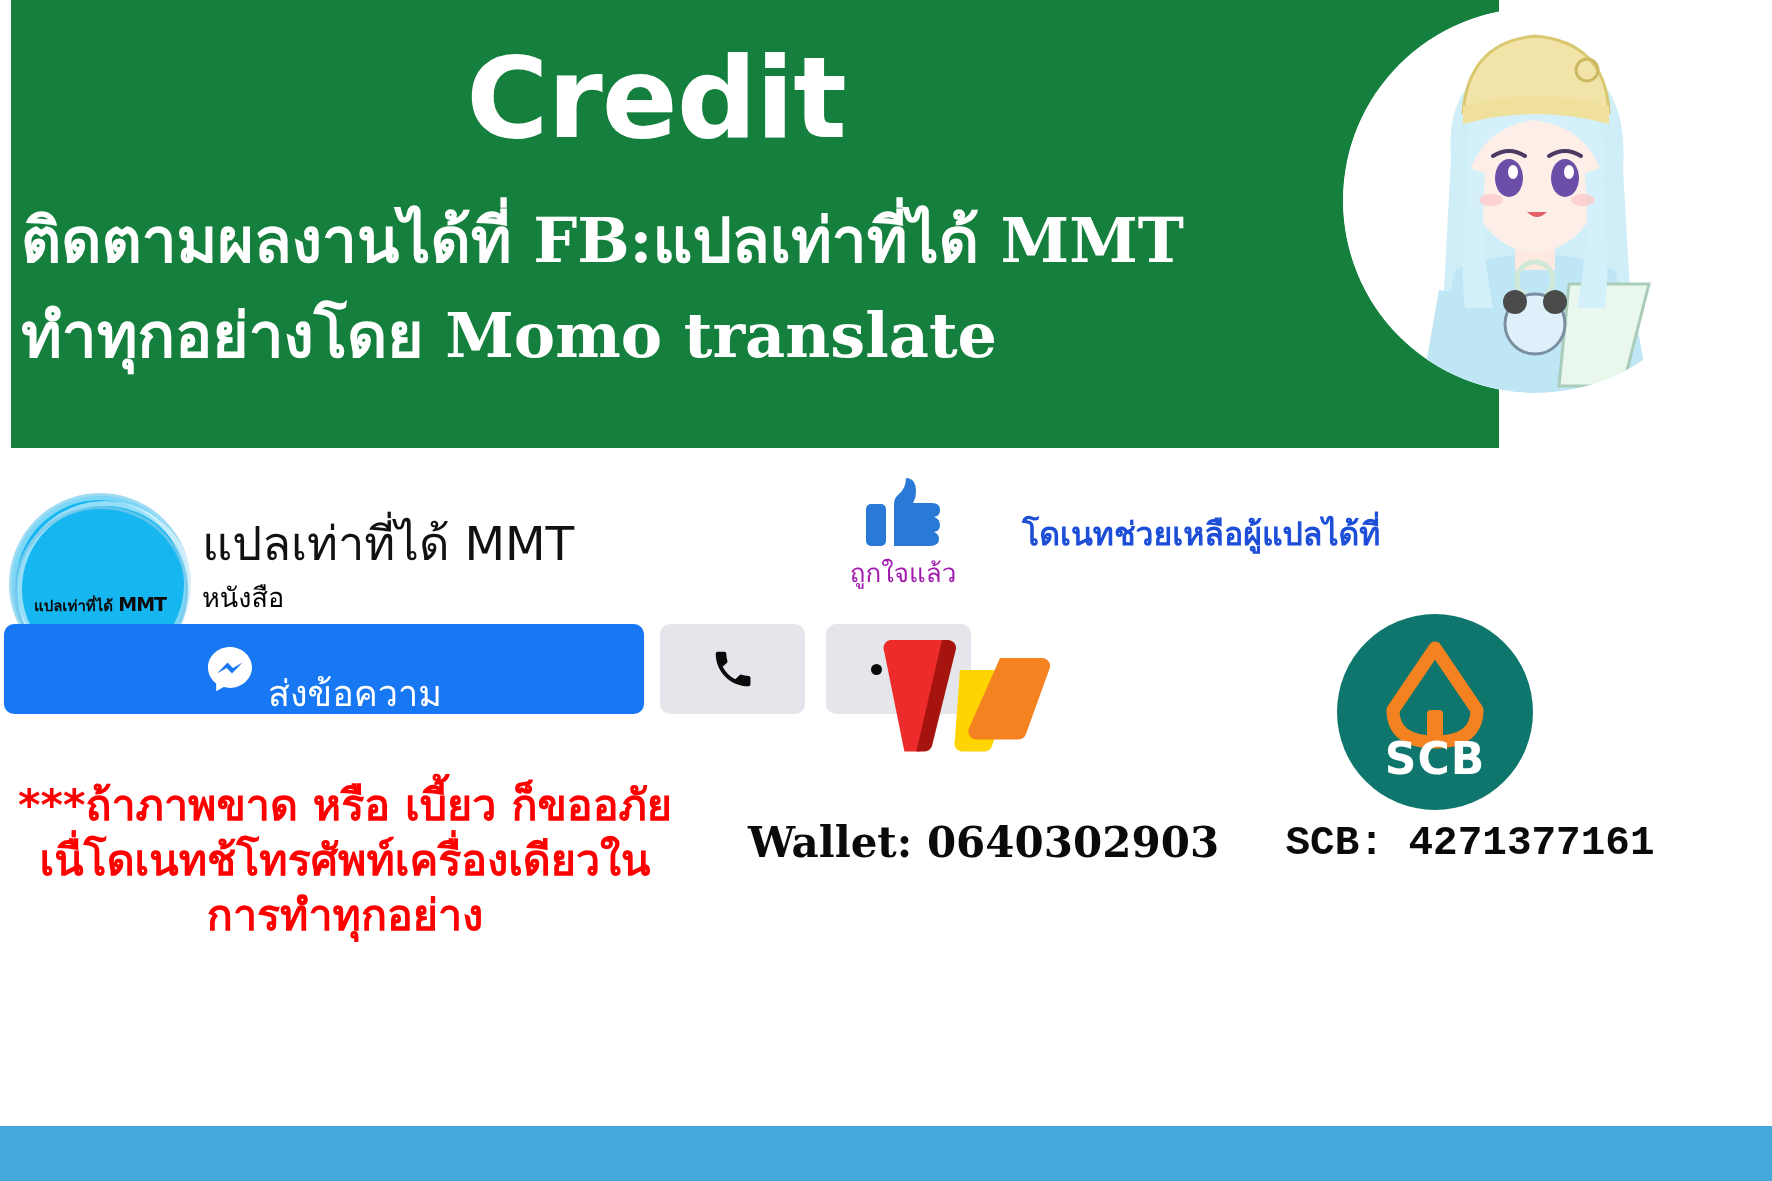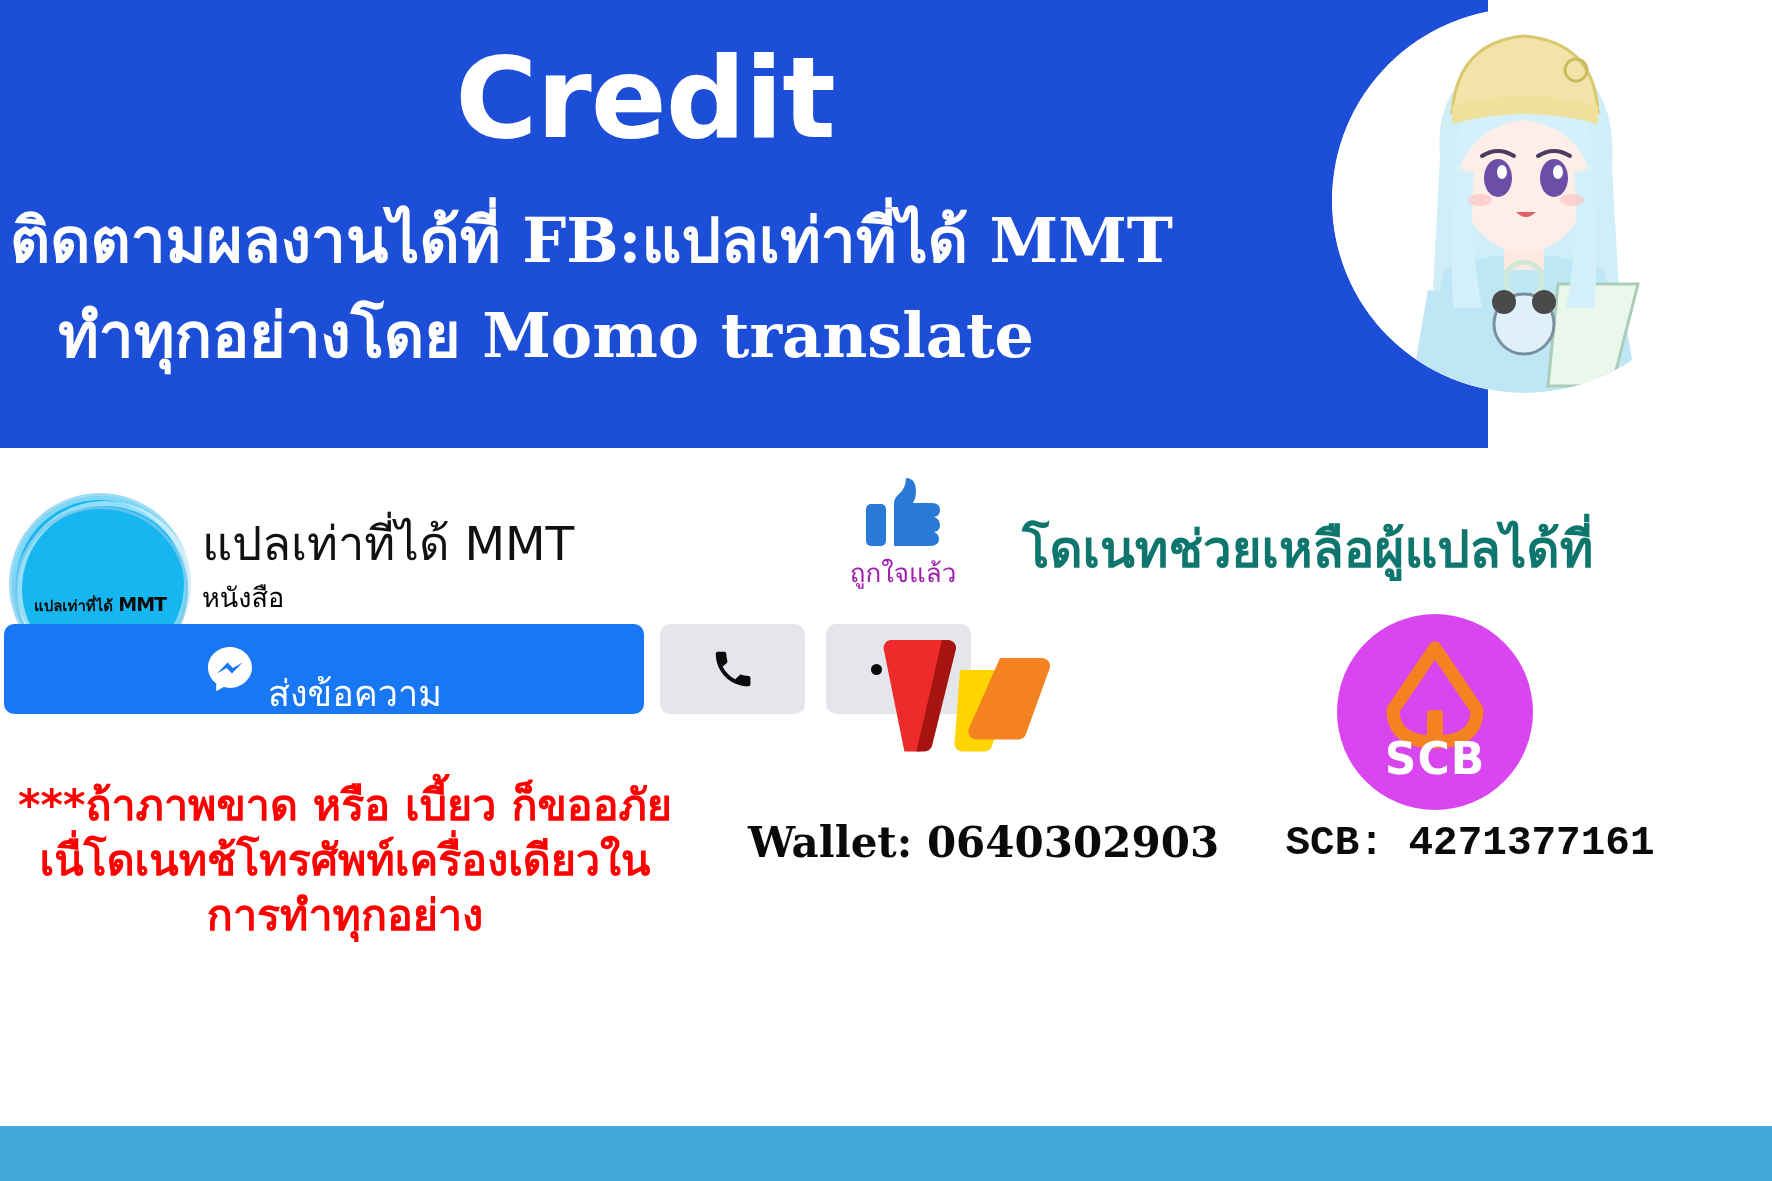--- a/index.html
+++ b/index.html
@@ -5,22 +5,22 @@
   html,body{margin:0;padding:0;}
   body{
     width:1772px;height:1181px;
     background:#ffffff;
     font-family:"Liberation Sans","DejaVu Sans",sans-serif;
     overflow:hidden;position:relative;
   }
 
   
   .banner{
-    position:absolute;left:0;top:0;width:1488px;height:448px;
-    background:#1d4ed8;
+    position:absolute;left:11px;top:0;width:1488px;height:448px;
+    background:#15803d;
   }
   .banner-title{
     position:absolute;left:0;top:40px;width:1290px;
     text-align:center;
     color:#ffffff;
     font-size:112px;
     font-weight:700;
     letter-spacing:-1px;
     line-height:1.05;
     font-family:"DejaVu Sans","Liberation Sans",sans-serif;
@@ -28,21 +28,21 @@
   .banner-line{
     position:absolute;left:10px;
     color:#ffffff;
     font-weight:700;
     font-size:62px;
     line-height:1.15;
     font-family:"DejaVu Serif","Liberation Serif",serif;
     white-space:nowrap;
   }
   .banner-line-1{top:205px;}
-  .banner-line-2{top:300px;margin-left:48px;}
+  .banner-line-2{top:300px;}
 
   
   .avatar-circle{
     position:absolute;left:1332px;top:8px;width:385px;height:385px;
     border-radius:50%;
     background:#ffffff;
     overflow:hidden;
   }
   .avatar-circle svg{display:block;}
 
@@ -93,21 +93,21 @@
   }
   .like-block .thumb{display:block;margin:0 auto;}
   .like-label{
     margin-top:4px;color:#a21caf;font-size:26px;white-space:nowrap;
     font-family:"DejaVu Sans","Liberation Sans",sans-serif;
   }
 
   
   .donate-heading{
     position:absolute;left:1022px;top:60px;
-    color:#0f766e;font-size:51px;font-weight:700;white-space:nowrap;
+    color:#1d4ed8;font-size:32px;font-weight:700;white-space:nowrap;
     font-family:Liberation Serif, serif;
   }
 
   
   .btn-message{
     position:absolute;left:4px;top:176px;width:640px;height:90px;
     background:#1877f2;border-radius:10px;
     display:flex;align-items:center;justify-content:center;
   }
   .btn-message .msgr{margin-right:14px;display:block;}
@@ -139,21 +139,21 @@
   .tm-logo{position:absolute;left:882px;top:186px;}
   .wallet-label{
     position:absolute;left:748px;top:370px;width:460px;text-align:center;
     color:#0a0a0a;font-size:42px;font-weight:700;white-space:nowrap;
     font-family:"DejaVu Serif","Liberation Serif",serif;
   }
 
   
   .scb-logo{
     position:absolute;left:1337px;top:166px;width:196px;height:196px;
-    border-radius:50%;background:#d946ef;
+    border-radius:50%;background:#0f766e;
   }
   .scb-logo .scb-text{
     position:absolute;left:0;bottom:26px;width:196px;text-align:center;
     color:#ffffff;font-size:44px;font-weight:700;letter-spacing:1px;
     font-family:"DejaVu Sans","Liberation Sans",sans-serif;
   }
   .scb-label{
     position:absolute;left:1235px;top:372px;width:470px;text-align:center;
     color:#0a0a0a;font-size:41px;font-weight:700;white-space:nowrap;
     font-family:Liberation Mono, monospace;

